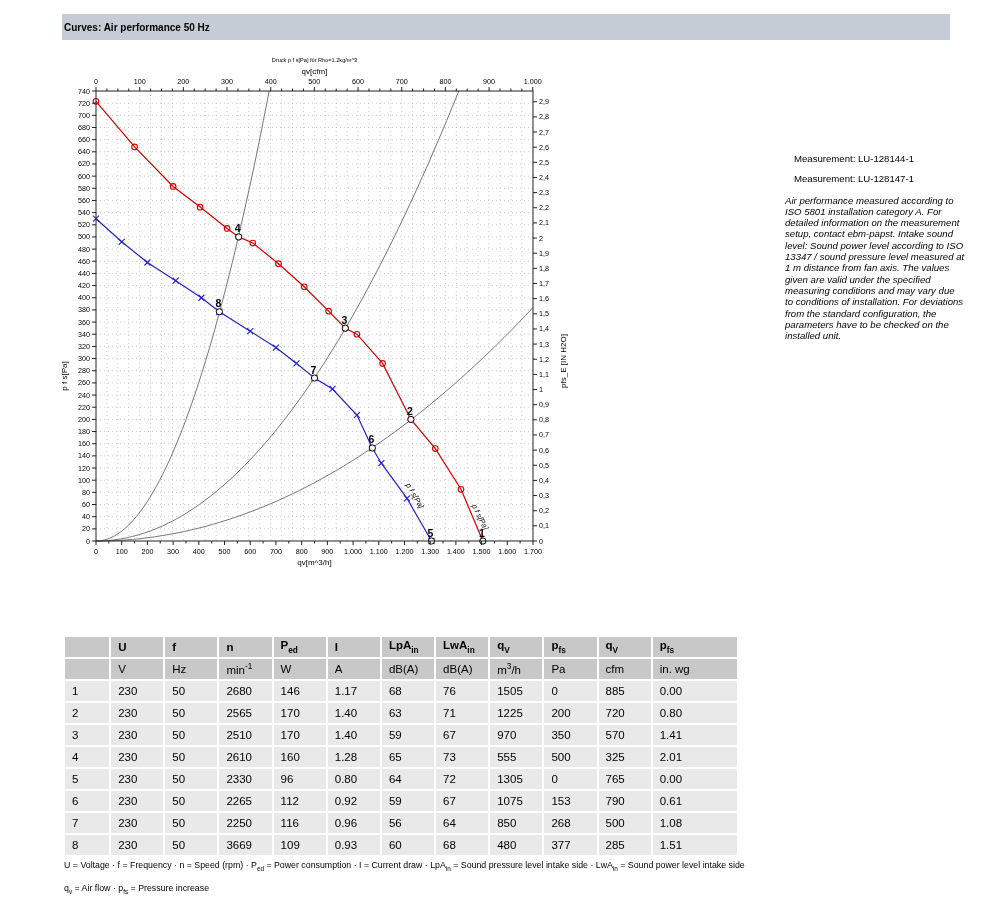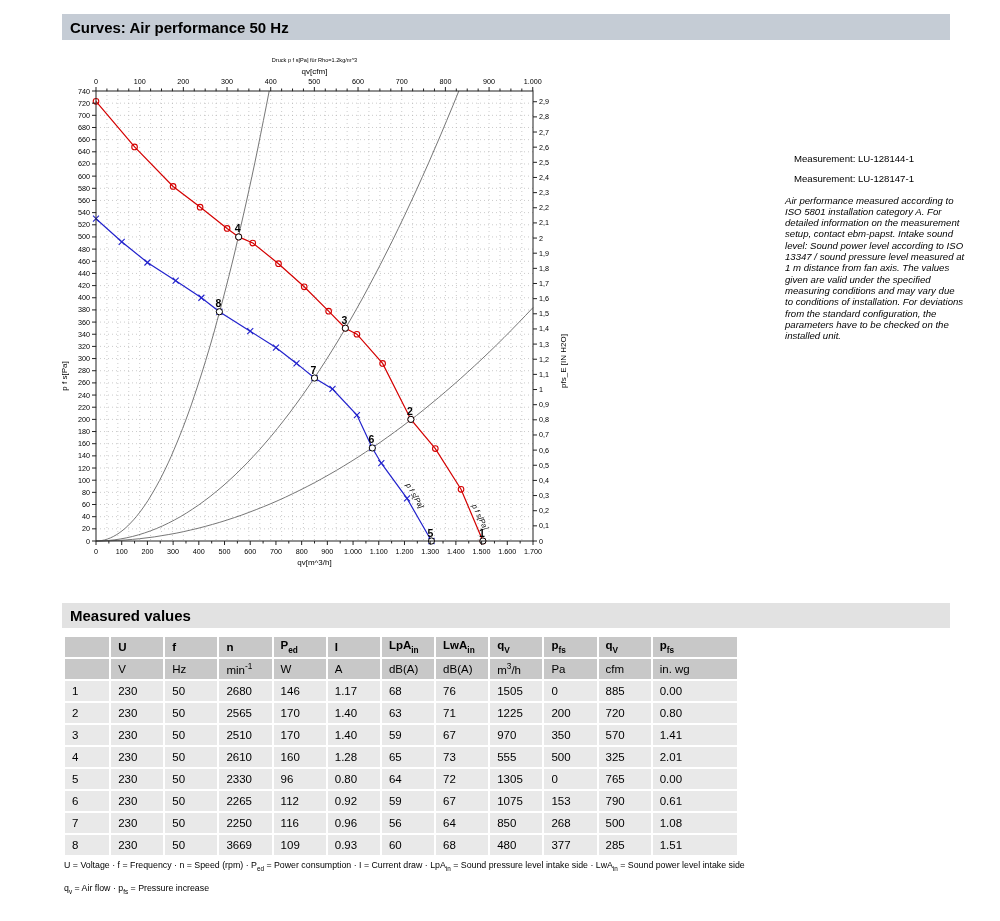--- a/index.html
+++ b/index.html
@@ -1,19 +1,19 @@
 <!DOCTYPE html>
 <html><head>
 <meta charset="utf-8">
 <style>
   html,body{margin:0;padding:0;background:#fff;}
   body{width:1000px;height:921px;position:relative;font-family:"Liberation Sans",sans-serif;color:#000;}
   .page{position:absolute;inset:0;}
-  .section-bar{position:absolute;left:62px;width:888px;font-weight:bold;font-size:15px;
-    display:flex;align-items:center;padding-left:8px;box-sizing:border-box;}
+  .section-bar{position:absolute;left:62px;width:888px;font-weight:bold;font-size:10px;
+    display:flex;align-items:center;padding-left:2px;box-sizing:border-box;}
   .bar-curves{top:14px;height:26px;background:#c5ccd5;}
   .bar-measured{top:603px;height:25px;background:#e2e2e2;}
   .chart-wrap{position:absolute;left:55px;top:48px;width:650px;height:525px;}
   .chart-wrap svg text{font-family:"Liberation Sans",sans-serif;fill:#000;}
   .notes{position:absolute;left:785px;top:144px;width:180px;font-size:9.6px;line-height:11.3px;}
   .notes .meas{margin:9px;}
   .notes .para{margin-top:10px;font-style:italic;}
   table.mv{position:absolute;left:63px;top:635px;border-collapse:separate;border-spacing:2px;
     table-layout:fixed;width:676px;font-size:11.5px;}
   table.mv th,table.mv td{height:20px;padding:0 2px 0 7px;text-align:left;overflow:hidden;white-space:nowrap;}
@@ -430,23 +430,20 @@
         <text x="0" y="0" font-size="8" text-anchor="middle" transform="translate(511,313) rotate(-90)">pfs_E [IN H2O]</text>
       </svg>
   </div>
 
   <div class="notes">
     <p class="meas">Measurement: LU-128144-1</p>
     <p class="meas">Measurement: LU-128147-1</p>
     <div class="para">Air performance measured according to ISO 5801 installation category A. For detailed information on the measurement setup, contact ebm-papst. Intake sound level: Sound power level according to ISO 13347 / sound pressure level measured at 1 m distance from fan axis. The values given are valid under the specified measuring conditions and may vary due to conditions of installation. For deviations from the standard configuration, the parameters have to be checked on the installed unit.</div>
   </div>
 
-  <div class="section-bar bar-measured">
-    <span>Measured values</span>
-  </div>
 
   <table class="mv">
     <colgroup>
       <col style="width:44px">
       <col style="width:52px">
         <col style="width:52px">
         <col style="width:52px">
         <col style="width:52px">
       <col style="width:52px">
         <col style="width:52px">

